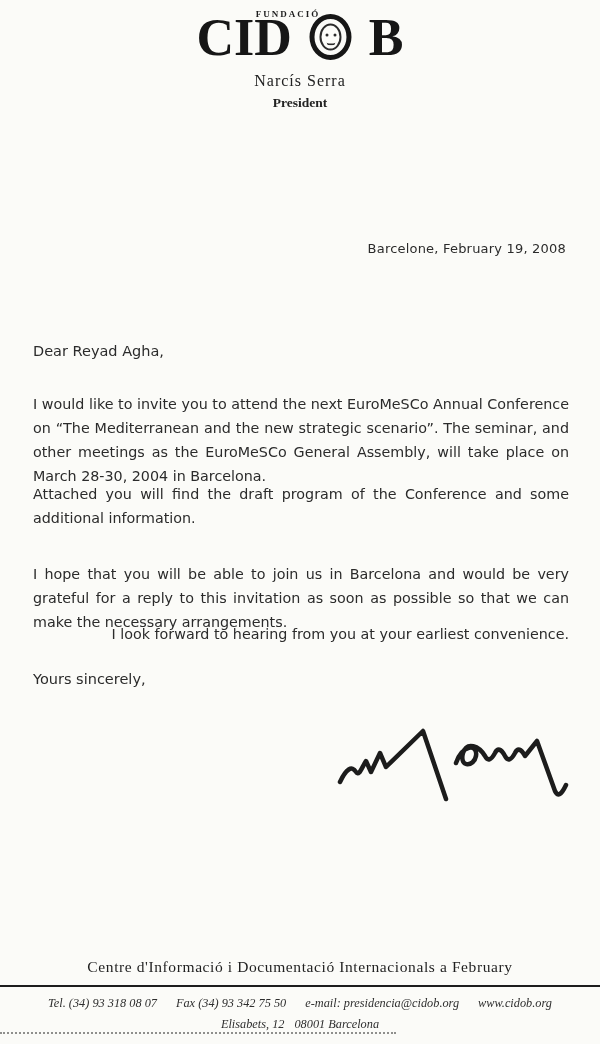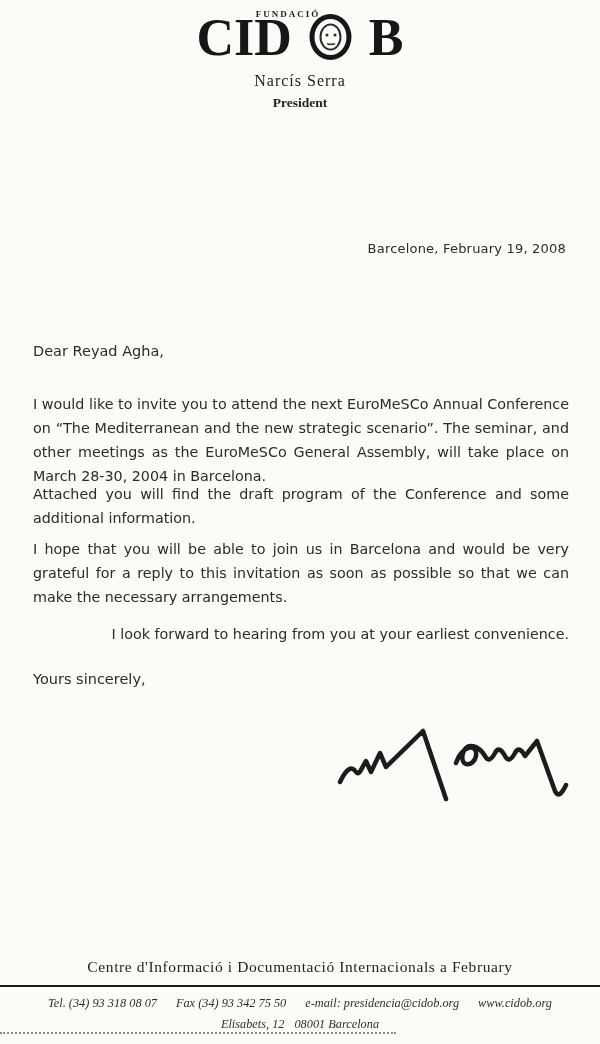--- a/index.html
+++ b/index.html
@@ -72,21 +72,21 @@
     position:absolute; top:343px; left:33px;
     font-size:14.5px;
   }
   .para {
     position:absolute; left:33px; width:536px;
     font-size:14.3px; line-height:24px;
     text-align:justify;
   }
   .p1 { top:392px; }
   .p2 { top:482px; }
-  .p3 { top:537px; }
+  .p3 { top:562px; }
   .p4 { top:622px; text-align:right; }
   .closing {
     position:absolute; top:671px; left:33px;
     font-size:14.5px;
   }
   .signature {
     position:absolute; top:706px; left:332px;
     width:245px; height:96px;
   }
 

